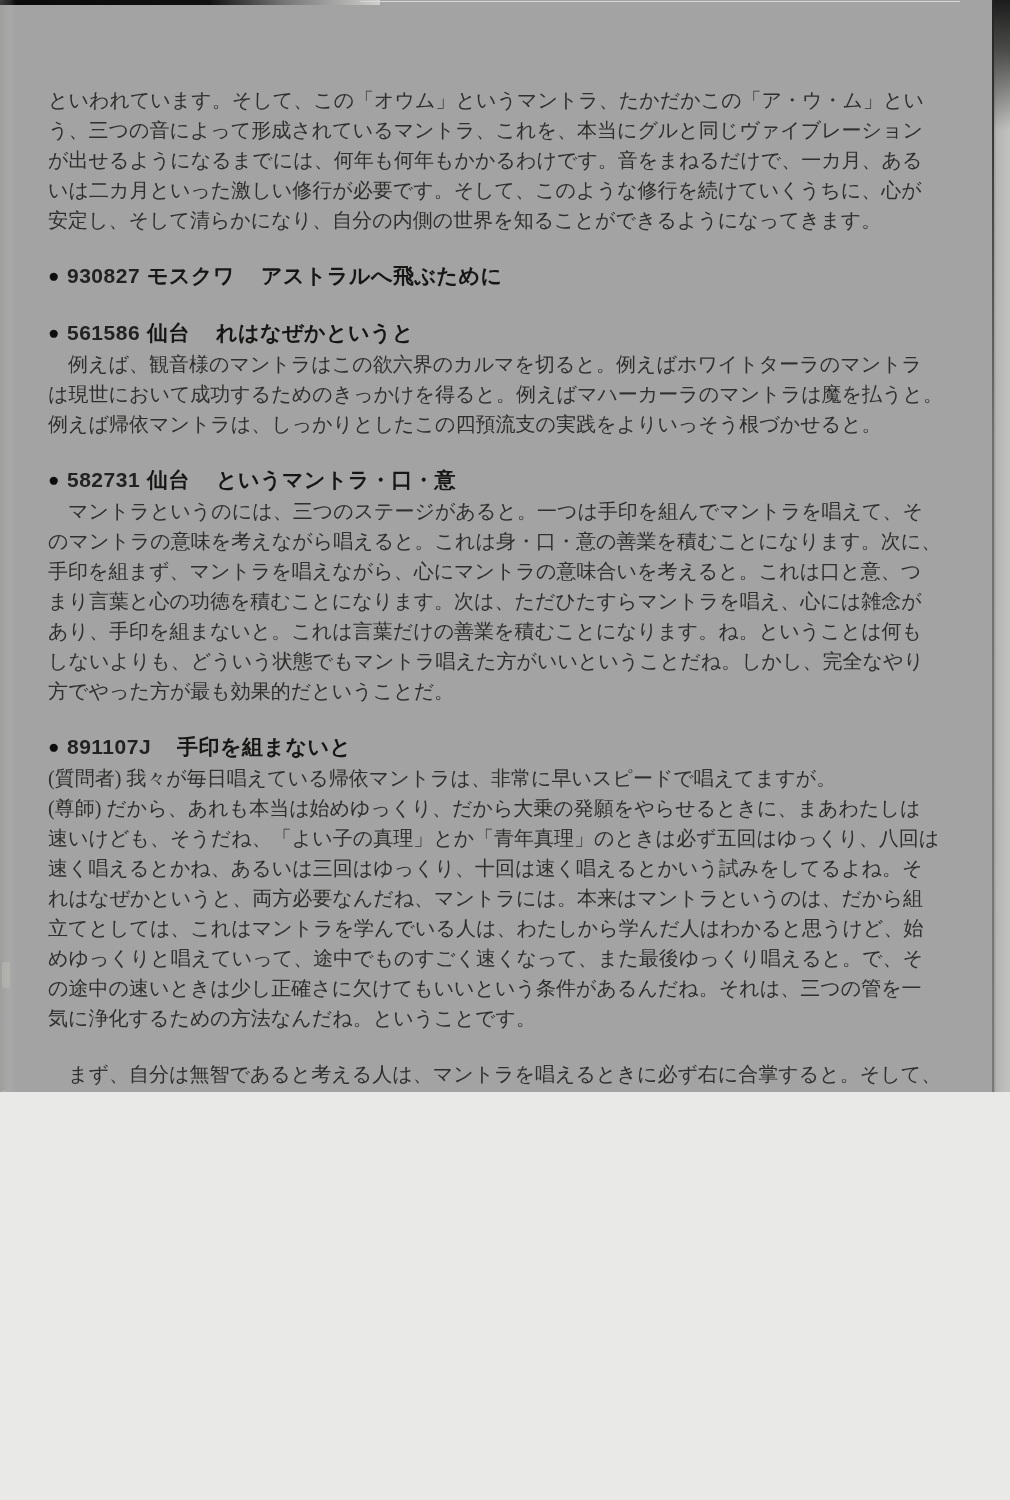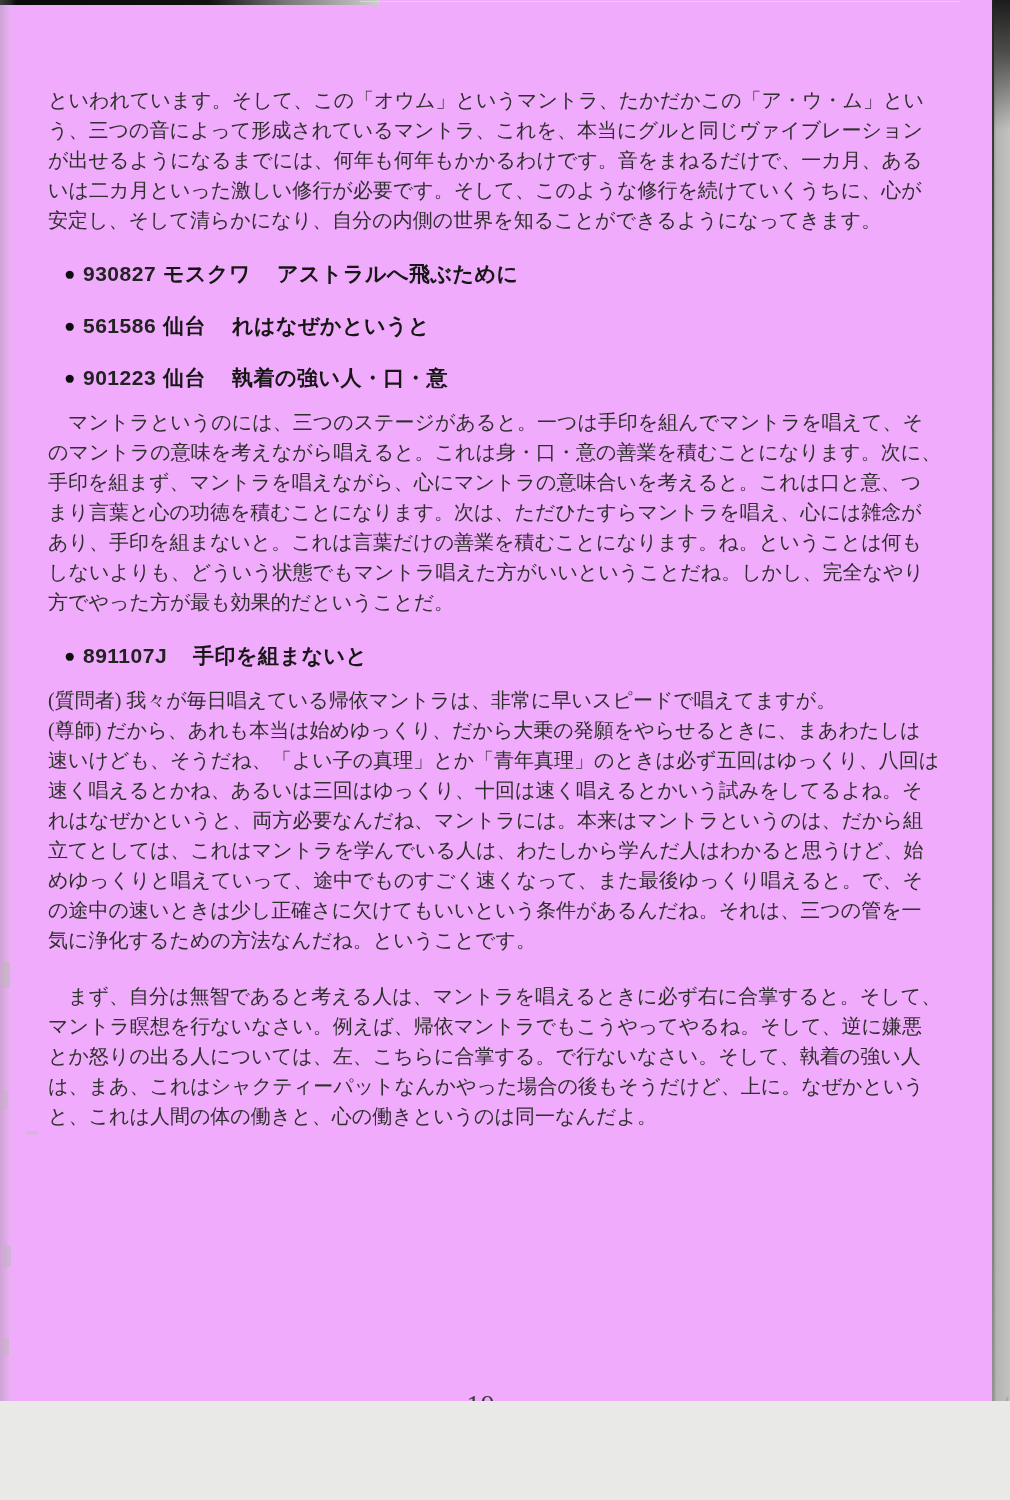--- a/index.html
+++ b/index.html
@@ -3,22 +3,22 @@
 <meta charset="utf-8">
 <style>
   html,body{margin:0;padding:0;}
   body{
     width:1010px;height:1500px;
     background:#e9e9e7;
     font-family:"Liberation Serif", serif;
   }
   .page{
     position:relative;
-    width:1010px;height:1401px;
-    background:#f0abfc;
+    width:1010px;height:1092px;
+    background:#a3a3a3;
     overflow:hidden;
   }
   
   .top-band{
     position:absolute;top:0;left:0;height:5px;width:380px;
     background:linear-gradient(to right,#0a0a0a 0%,#111 55%,#777 75%,#cfcfcd 100%);
   }
   .top-hairline{
     position:absolute;top:1px;left:360px;width:600px;height:1px;
     background:#d7d7d5;
@@ -64,23 +64,23 @@
     font-size:20px;line-height:30px;
     letter-spacing:0;
   }
   .para{
     margin:0;
     white-space:pre-line;
   }
   .intro{margin-top:85px;}
   .section{margin-top:26px;}
   .sec-header{
-    margin:16px;
+    margin:0;
     font-family:"Liberation Sans", sans-serif;
-    font-size:21px;line-height:25px;
+    font-size:21px;line-height:30px;
     font-weight:bold;color:#161614;
     letter-spacing:.5px;
   }
   .bullet{
     font-size:19px;
     margin-right:7px;
     position:relative;top:-1px;
     color:#0d0d0d;
   }
   .sec-code{font-weight:600;color:#222;}
@@ -117,24 +117,27 @@
 が出せるようになるまでには、何年も何年もかかるわけです。音をまねるだけで、一カ月、ある
 いは二カ月といった激しい修行が必要です。そして、このような修行を続けていくうちに、心が
 安定し、そして清らかになり、自分の内側の世界を知ることができるようになってきます。</p>
 
     <section class="section">
       <h2 class="sec-header"><span class="bullet">●</span><span class="sec-code">930827</span><span class="sec-place">モスクワ</span><span class="sec-title">アストラルへ飛ぶために</span></h2>
     </section>
 
     <section class="section">
       <h2 class="sec-header"><span class="bullet">●</span><span class="sec-code">561586</span><span class="sec-place">仙台</span><span class="sec-title">れはなぜかというと</span></h2>
+      <p class="para">　例えば、観音様のマントラはこの欲六界のカルマを切ると。例えばホワイトターラのマントラ
+は現世において成功するためのきっかけを得ると。例えばマハーカーラのマントラは魔を払うと。
+例えば帰依マントラは、しっかりとしたこの四預流支の実践をよりいっそう根づかせると。</p>
     </section>
 
     <section class="section">
-      <h2 class="sec-header"><span class="bullet">●</span><span class="sec-code">901223</span><span class="sec-place">仙台</span><span class="sec-title">執着の強い人・口・意</span></h2>
+      <h2 class="sec-header"><span class="bullet">●</span><span class="sec-code">582731</span><span class="sec-place">仙台</span><span class="sec-title">というマントラ・口・意</span></h2>
       <p class="para">　マントラというのには、三つのステージがあると。一つは手印を組んでマントラを唱えて、そ
 のマントラの意味を考えながら唱えると。これは身・口・意の善業を積むことになります。次に、
 手印を組まず、マントラを唱えながら、心にマントラの意味合いを考えると。これは口と意、つ
 まり言葉と心の功徳を積むことになります。次は、ただひたすらマントラを唱え、心には雑念が
 あり、手印を組まないと。これは言葉だけの善業を積むことになります。ね。ということは何も
 しないよりも、どういう状態でもマントラ唱えた方がいいということだね。しかし、完全なやり
 方でやった方が最も効果的だということだ。</p>
     </section>
 
     <section class="section">

